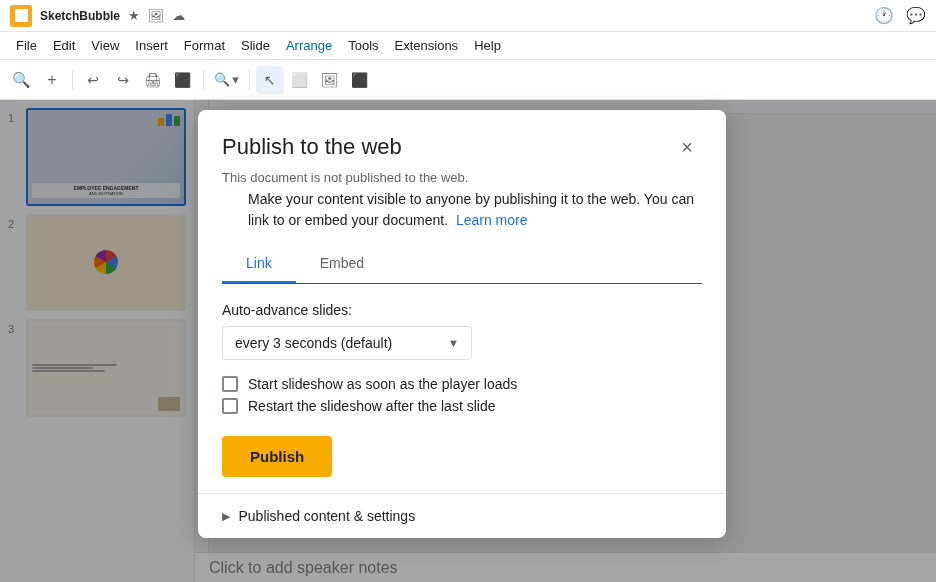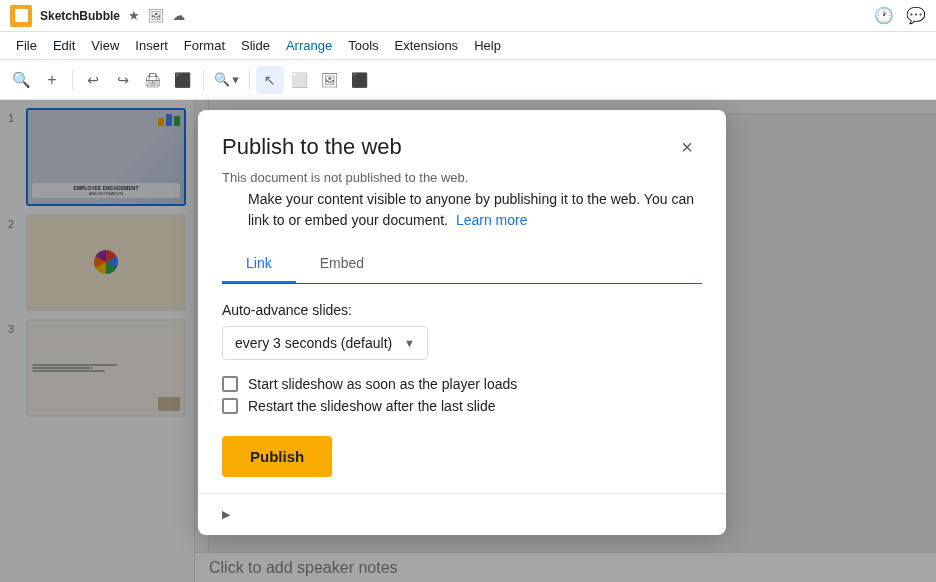--- a/index.html
+++ b/index.html
@@ -133,21 +133,21 @@
         </div>
         <div style="font-size:14px;color:#5f6368;padding:10px 24px;cursor:pointer;border-bottom:2px solid transparent;">
           <span>Embed</span>
         </div>
       </div>
 
       <div style="padding-top:18px;">
         <div style="font-size:14px;color:#202124;margin-bottom:8px;">Auto-advance slides:</div>
 
         
-        <div style="display:flex;align-items:center;border:1px solid #dadce0;border-radius:4px;padding:8px 12px;width:206px;cursor:pointer;font-size:14px;color:#202124;background:#fff;gap:8px;">
+        <div style="display:flex;align-items:center;border:1px solid #dadce0;border-radius:4px;padding:8px 12px;width:250px;cursor:pointer;font-size:14px;color:#202124;background:#fff;gap:8px;">
           <span style="flex:1;">every 3 seconds (default)</span>
           <span style="color:#5f6368;font-size:11px;">▼</span>
         </div>
 
         
         <div style="display:flex;align-items:center;gap:10px;margin:16px 0 6px 0;">
           <div style="width:16px;height:16px;border:2px solid #80868b;border-radius:2px;display:flex;align-items:center;justify-content:center;cursor:pointer;flex-shrink:0;"></div>
           <span style="font-size:14px;color:#202124;cursor:pointer;">Start slideshow as soon as the player loads</span>
         </div>
 
@@ -159,16 +159,17 @@
 
         
         <button style="background:#f9ab00;color:#202124;font-size:15px;font-weight:600;border:none;border-radius:4px;padding:12px 28px;cursor:pointer;margin-top:16px;">Publish</button>
       </div>
     </div>
 
     <hr style="border:none;border-top:1px solid #e0e0e0;margin:16px 0 0 0;">
 
     <div style="display:flex;align-items:center;gap:8px;padding:14px 24px;cursor:pointer;">
       <span style="color:#5f6368;font-size:11px;">▶</span>
+      <span style="font-size:14px;color:#202124;">Published content &amp; settings</span>
     </div>
 
   </div>
 </div>
 
 </body></html>

